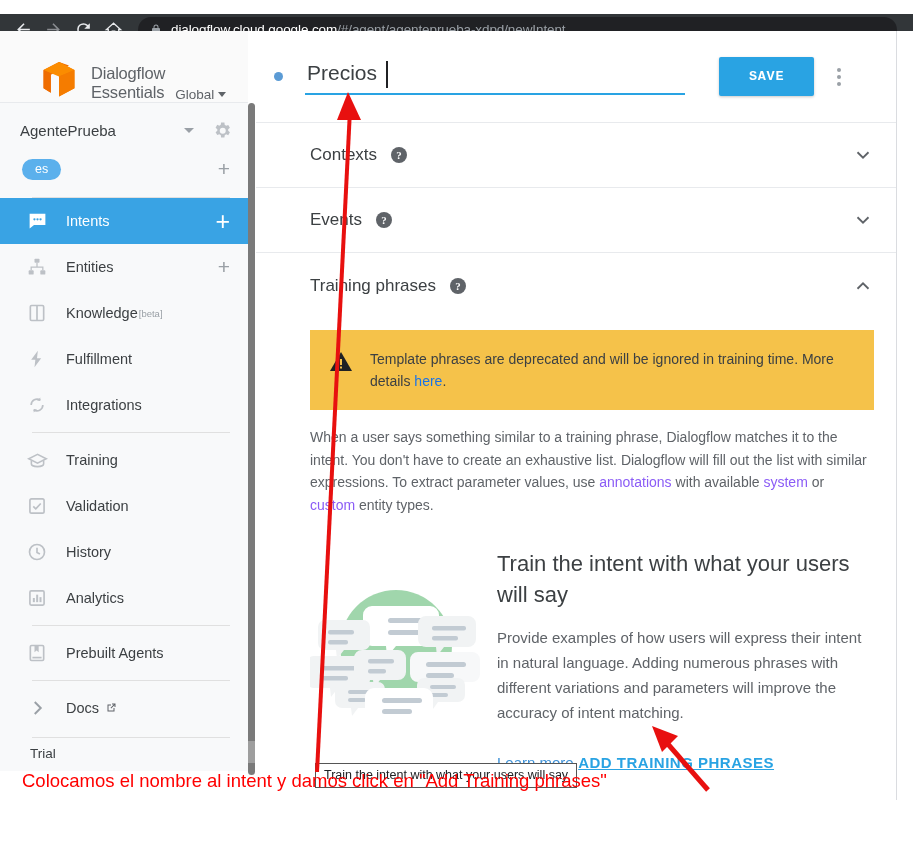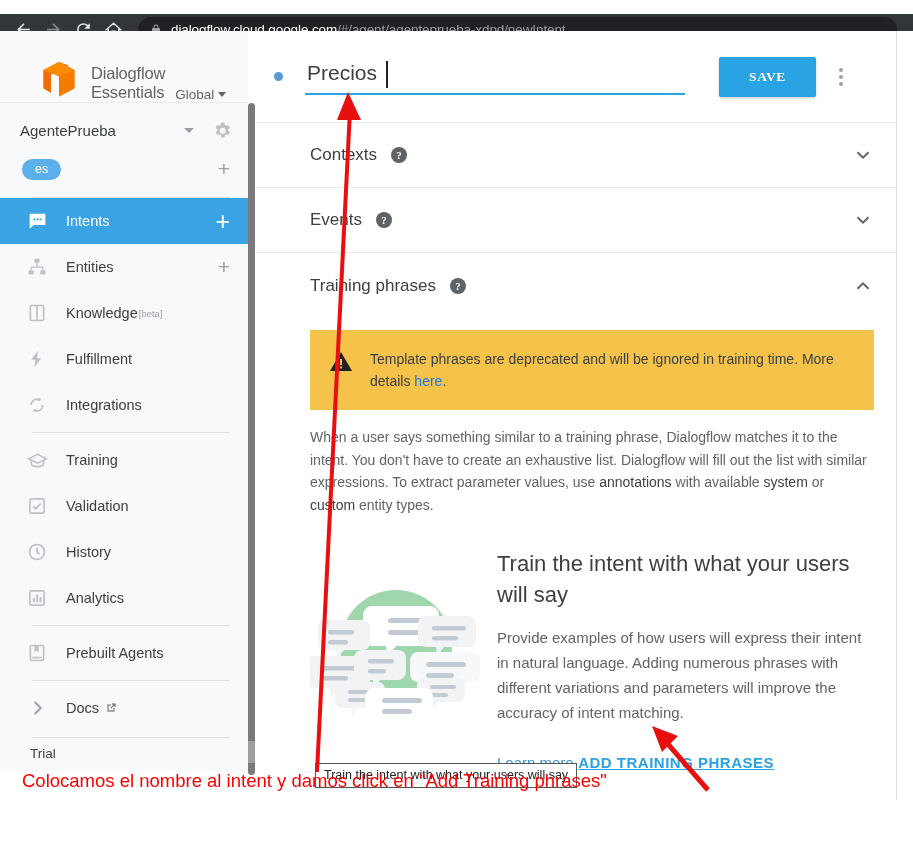--- a/index.html
+++ b/index.html
@@ -223,21 +223,21 @@
     color: #ffffff;
     font-size: 13.5px;
     font-weight: bold;
     letter-spacing: 0.7px;
     border: none;
     padding: 12px 30px;
     border-radius: 2px;
     box-shadow: 0 1px 3px rgba(0,0,0,0.22);
     margin-left: 34px;
     cursor: pointer;
-    font-family: Liberation Serif, serif;
+    font-family: Liberation Mono, monospace;
   }
   .kebab {
     width: 30px; height: 40px;
     display: flex; flex-direction: column;
     align-items: center; justify-content: center;
     gap: 3px; margin-left: 10px; cursor: pointer;
   }
   .kebab i { width: 4px; height: 4px; border-radius: 50%; background: #9aa0a6; display:block;}
 
   .section-row {
@@ -276,21 +276,21 @@
   }
   .warn-text a { color: #1a73e8; text-decoration: none; }
 
   .desc-text {
     font-size: 14px;
     color: #5f6368;
     line-height: 22.5px;
     margin-top: 16px;
     padding-right: 4px;
   }
-  .desc-text a { color: #404040; text-decoration: none; }
+  .desc-text a { color: #8b5cf6; text-decoration: none; }
 
   .empty-state {
     display: flex;
     margin-top: 32px;
     align-items: flex-start;
   }
   .illus { width: 175px; flex: 0 0 auto; margin-top: 22px; }
   .empty-copy { margin-left: 12px; flex: 1 1 auto; }
   .empty-h {
     font-size: 22px; color: #3c4043; line-height: 31px;

